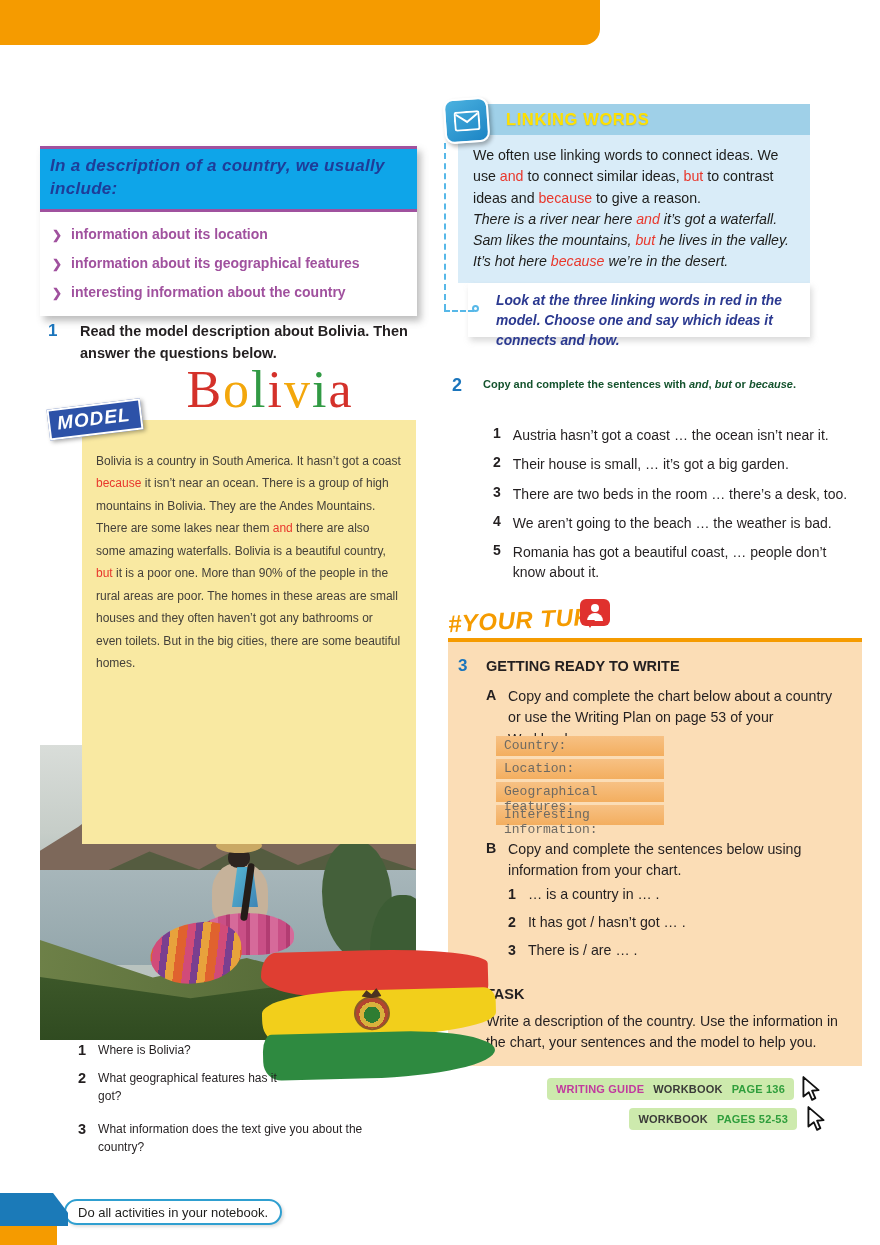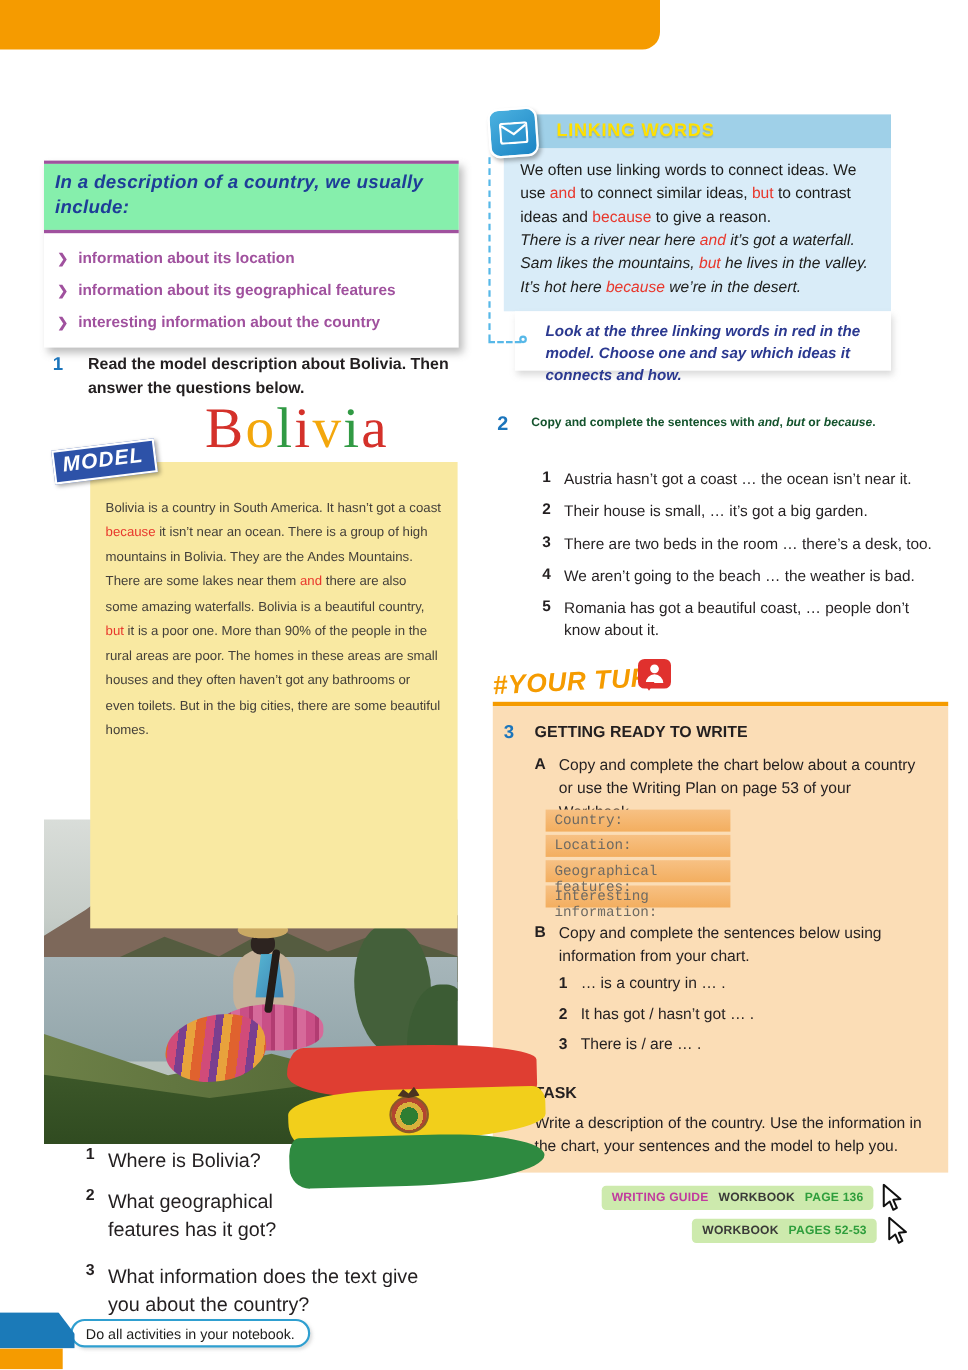--- a/index.html
+++ b/index.html
@@ -8,21 +8,21 @@
 
   .topbar { position:absolute; left:0; top:0; width:600px; height:45px; background:#f59b00; border-bottom-right-radius:16px; }
 
   
   .headline { position:absolute; left:40px; top:103px; width:390px; white-space:nowrap; }
   .headline .writing { color:#0f87c4; font-size:26px; font-weight:bold; letter-spacing:.2px; }
   .headline .rest { color:#f59b00; font-size:21px; font-weight:bold; }
 
   .intro-card { position:absolute; left:40px; top:146px; width:377px; background:#fff; box-shadow:4px 5px 7px rgba(110,110,110,.45); }
   .rule { height:3px; background:#a0519e; }
-  .lead-box { background:#86efac; padding:6px 10px 8px 10px; }
+  .lead-box { background:#0ea5e9; padding:6px 10px 8px 10px; }
   .lead-box .lead { font-style:italic; font-weight:bold; color:#1e3d98; font-size:17px; line-height:1.35; letter-spacing:.3px; }
   .bullets { padding:14px 10px 16px 12px; }
   .bullet { display:flex; gap:9px; align-items:baseline; margin-bottom:13px; }
   .bullet:last-child { margin-bottom:0; }
   .chev { color:#a0519e; font-weight:bold; font-size:12px; }
   .bullet .blabel { color:#a0519e; font-weight:bold; font-size:14px; }
 
   .ex-num { position:absolute; color:#1b75bc; font-weight:bold; font-size:17px; }
   .ex1-text { position:absolute; left:80px; top:320px; width:335px; font-weight:bold; font-size:14.5px; color:#231f20; line-height:1.55; }
 
@@ -61,21 +61,21 @@
   .f-band { position:absolute; left:0; width:100%; height:46px; }
   .f-red { top:0; background:#df3e32; border-radius:18px 60% 8px 40% / 60% 40% 20% 55%; width:97%; }
   .f-yellow { top:40px; background:#f2cf1b; border-radius:40% 12px 50% 10px / 45% 30% 45% 40%; }
   .f-green { top:82px; background:#2e8a40; border-radius:10px 45% 60% 20px / 40% 50% 60% 45%; width:99%; height:46px; }
   .f-crest { position:absolute; left:92px; top:46px; width:36px; height:34px; border-radius:50%; background:radial-gradient(circle at 50% 55%, #2e7d32 0 35%, #d8b13c 35% 55%, #b3452f 55% 75%, #d8b13c 75%); border:2px solid #8a5a2a; z-index:2; }
   .f-bird { position:absolute; left:100px; top:38px; width:20px; height:10px; background:#4a3320; clip-path:polygon(0 80%, 25% 20%, 50% 60%, 75% 0, 100% 80%, 50% 100%); z-index:3; }
 
   .questions { position:absolute; left:78px; top:1042px; z-index:9; }
   .q-row { display:flex; gap:12px; margin-bottom:11px; }
   .q-num { font-weight:bold; font-size:14.5px; color:#231f20; }
-  .q-text { font-size:18px; color:#231f20; line-height:1.45; }
+  .q-text { font-size:12px; color:#231f20; line-height:1.45; }
 
   
   .lw-band { position:absolute; left:458px; top:104px; width:352px; height:31px; background:#9fd0e8; }
   .lw-label { position:absolute; left:506px; top:110px; color:#ffe000; font-weight:800; font-size:16.5px; letter-spacing:.6px; text-shadow:0 1px 1px rgba(120,120,0,.25); }
   .mail-icon { position:absolute; left:444px; top:98px; width:45px; height:45px; border-radius:10px; background:linear-gradient(145deg,#4cb2e0,#1b84c4); border:2.5px solid #fff; box-shadow:2px 3px 4px rgba(0,0,0,.3); transform:rotate(-4deg); z-index:3; display:flex; align-items:center; justify-content:center; }
   .lw-body { position:absolute; left:458px; top:135px; width:352px; background:#d9ecf8; padding:10px 12px 10px 15px; font-size:14.2px; line-height:1.5; color:#1d1d1b; }
   .lw-ex { font-size:14.2px; }
   .lw-connector-v { position:absolute; left:444px; top:143px; height:167px; width:0; border-left:2px dashed #57b8e8; z-index:1; }
   .lw-connector-h { position:absolute; left:444px; top:310px; width:30px; height:0; border-top:2px dashed #57b8e8; z-index:1; }
   .lw-dot { position:absolute; left:472px; top:305px; width:7px; height:7px; border:2px solid #57b8e8; border-radius:50%; background:#fff; z-index:2; }

